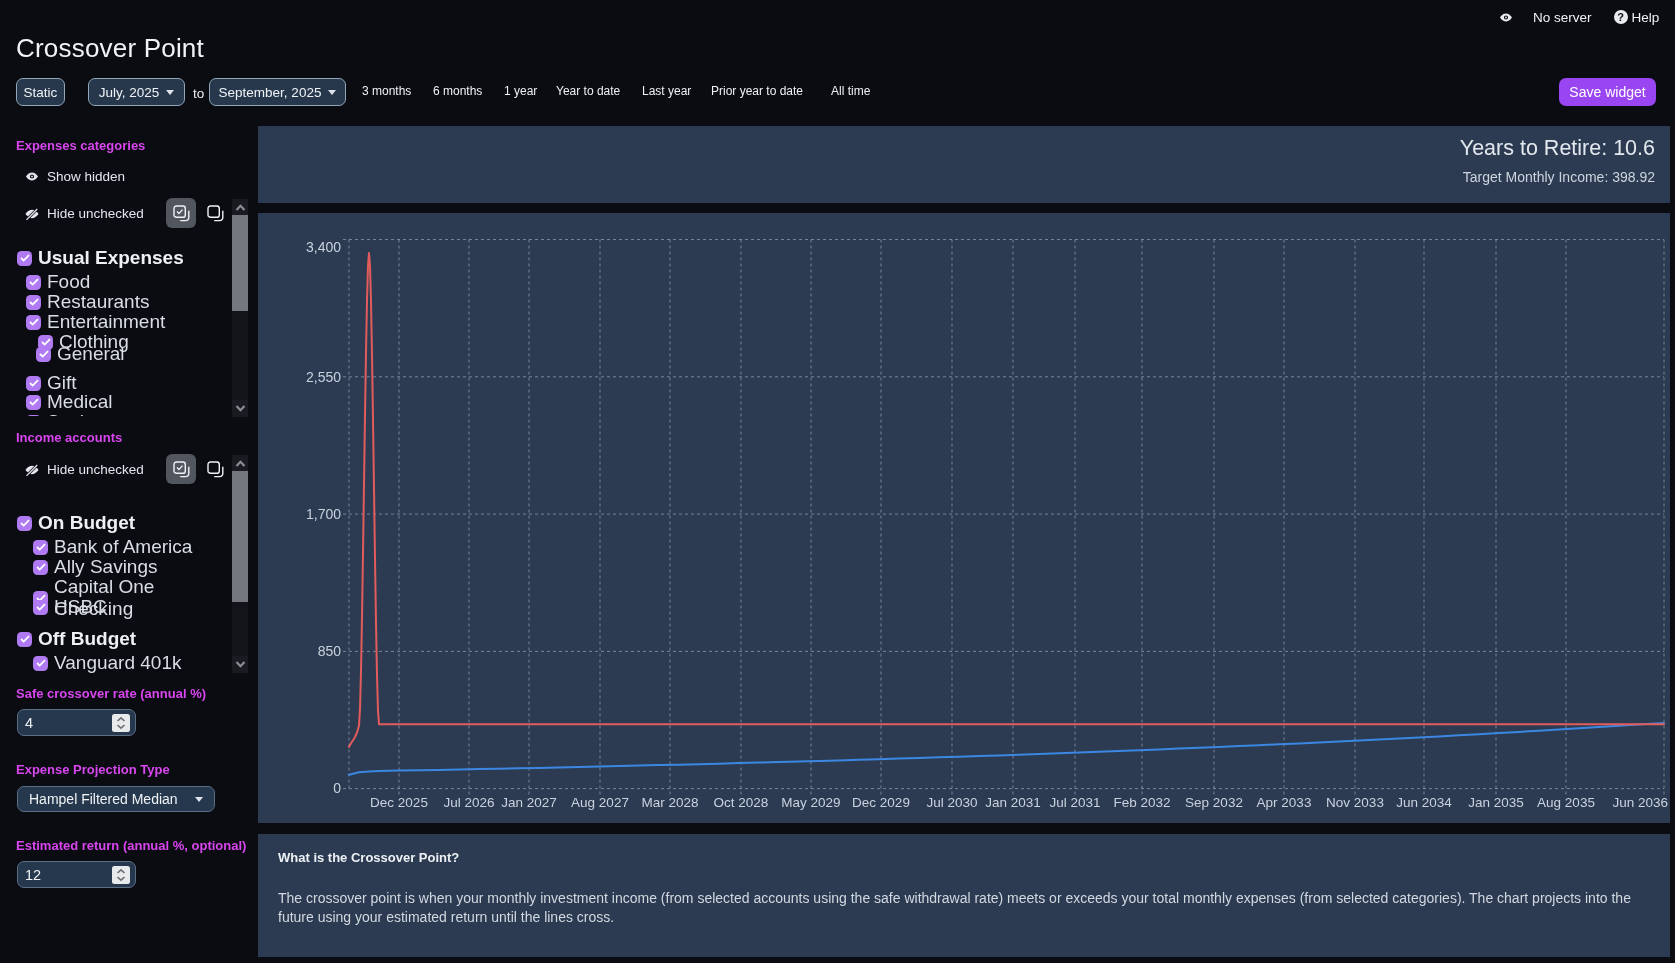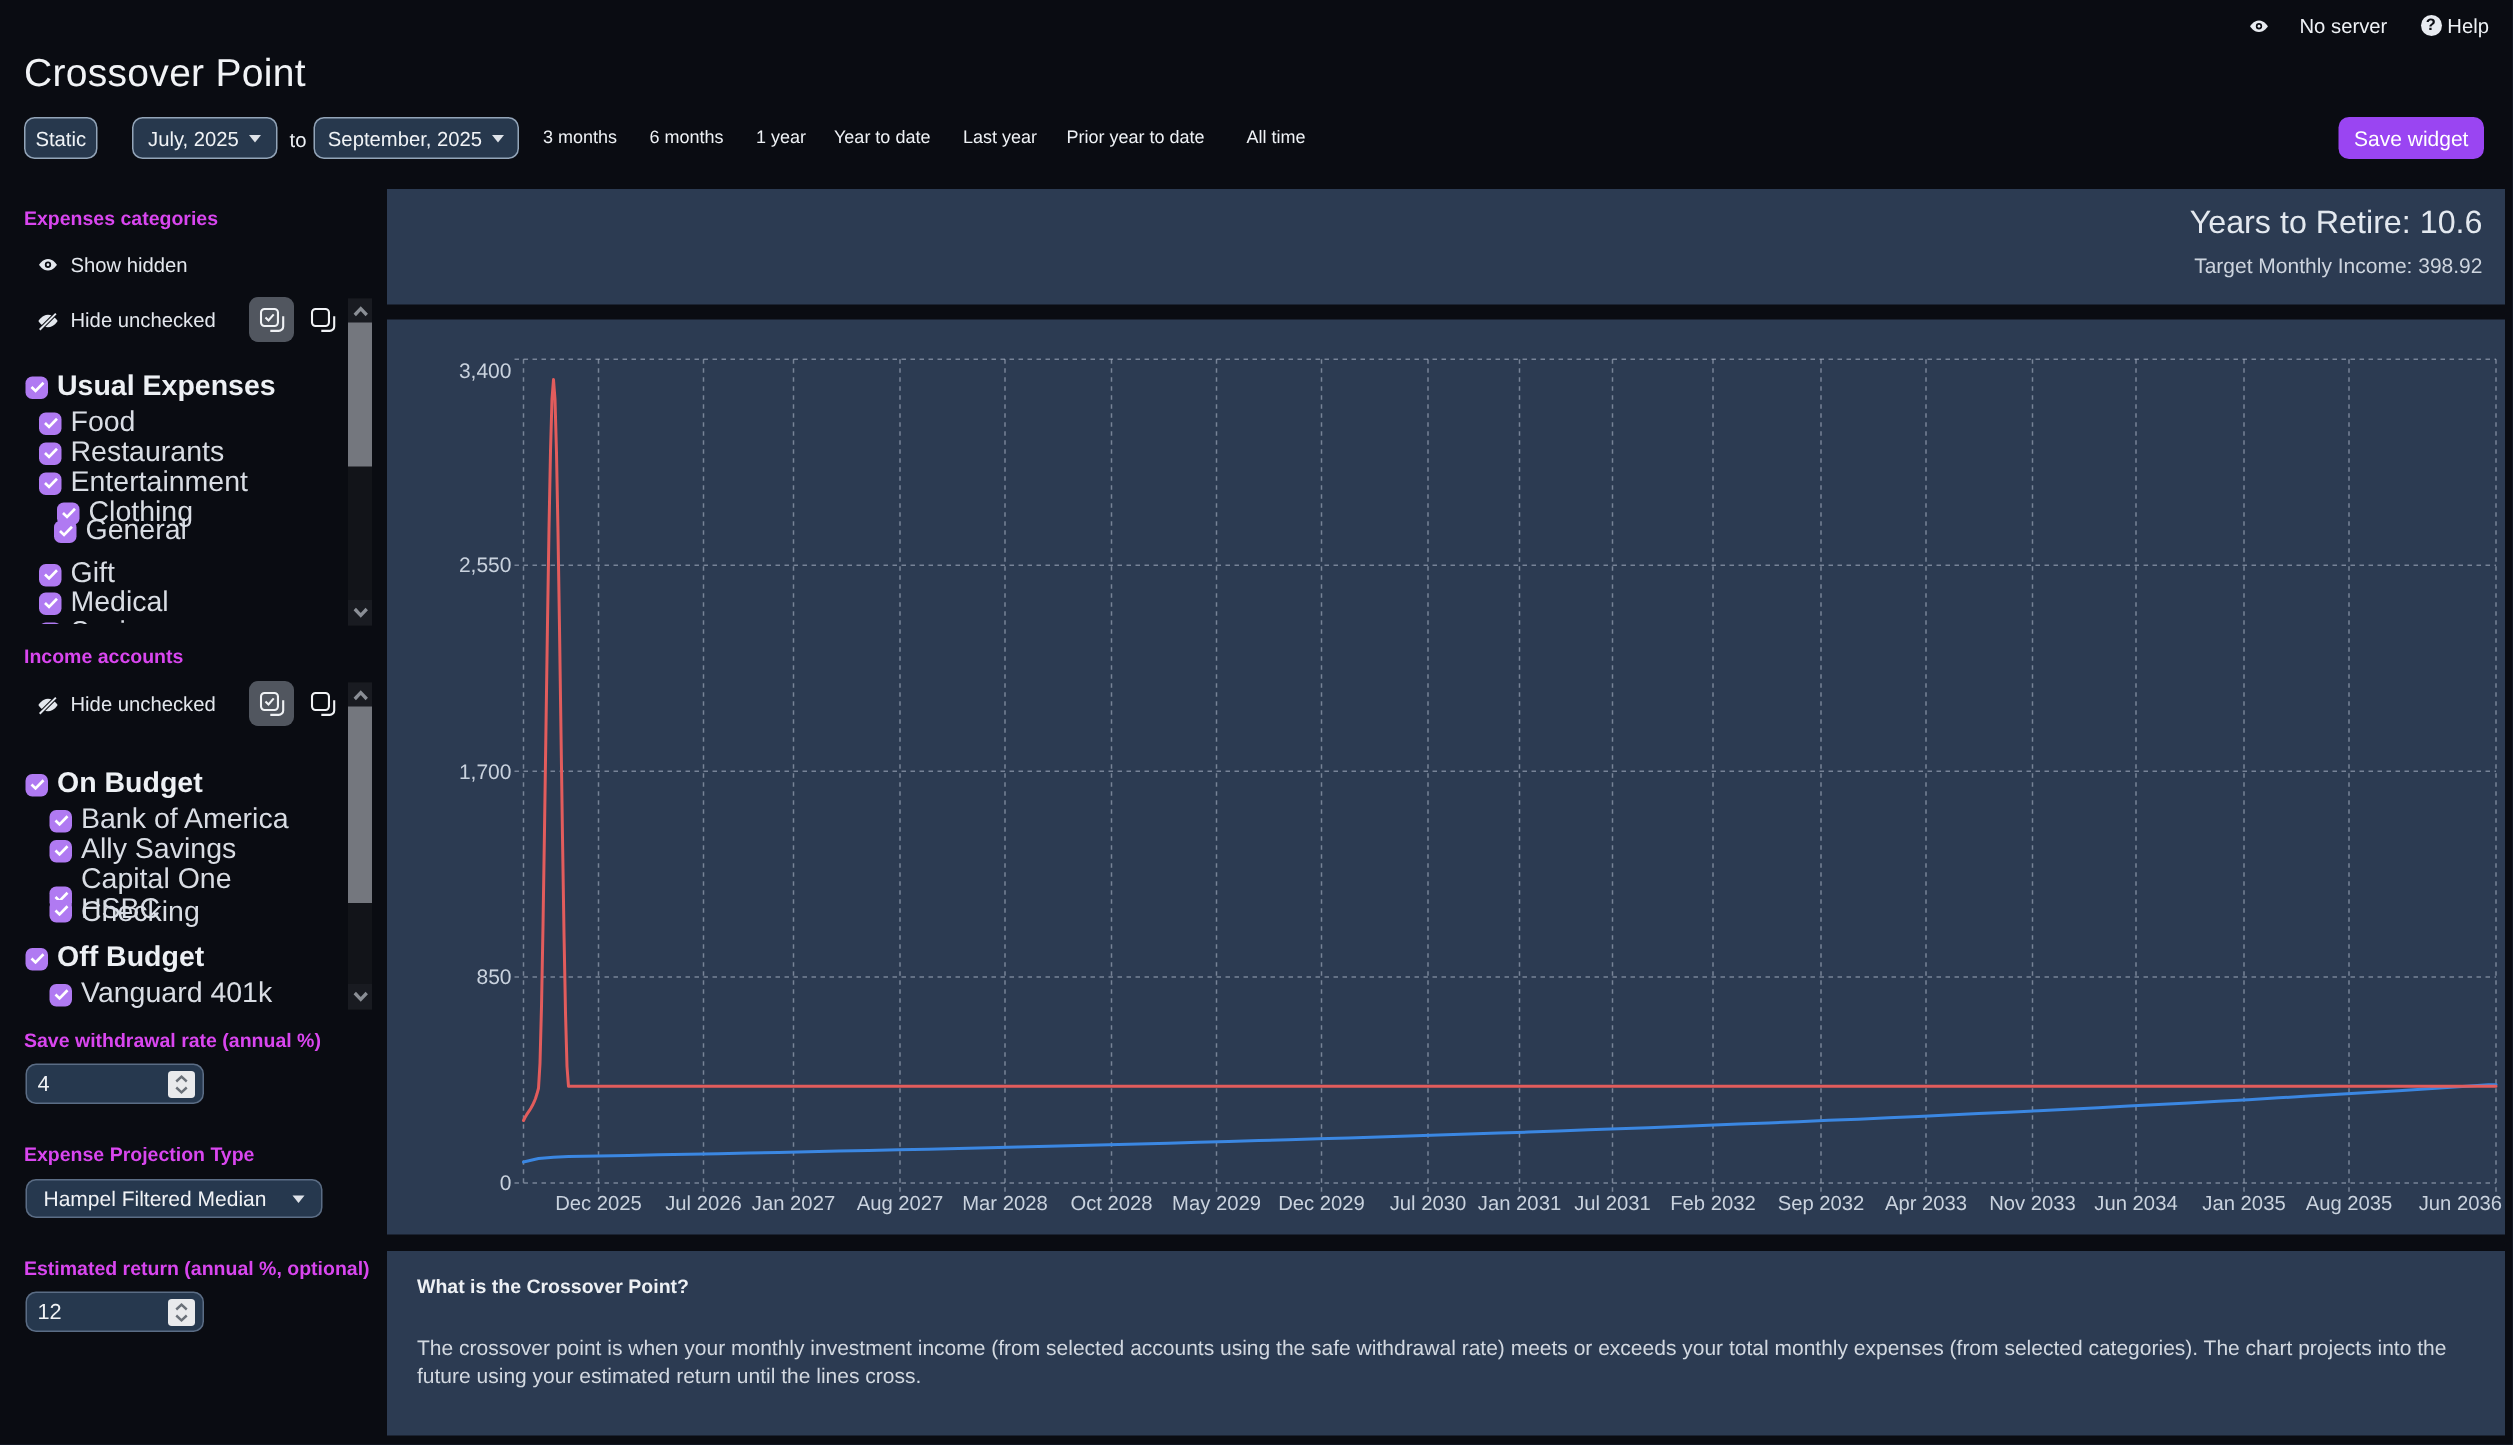--- a/index.html
+++ b/index.html
@@ -214,21 +214,21 @@
       </svg>
     </div>
   <div class="sb-thumb" style="top:16px; height:131px;"></div>
   <div class="sb-btn" style="bottom:0px; height:17px;">
       <svg width="11" height="9" viewBox="0 0 11 9" fill="none" stroke="#8a8e95" stroke-width="2.2">
         <path d="M1.5 2 L5.5 6.2 L9.5 2"></path>
       </svg>
     </div>
 </div>
 
-<div class="sechead" style="top:686px;">Save withdrawal rate (annual %)</div>
+<div class="sechead" style="top:686px;">Safe crossover rate (annual %)</div>
 <div class="abs numin" style="left:17px; top:709px;">
   <span>4</span>
   <span class="spin">
       <svg width="12" height="14" viewBox="0 0 12 14" fill="none" stroke="#6a7078" stroke-width="1.6">
         <path d="M2.5 5 L6 1.8 L9.5 5"></path>
         <path d="M2.5 9 L6 12.2 L9.5 9"></path>
       </svg>
     </span>
 </div>
 <style>

